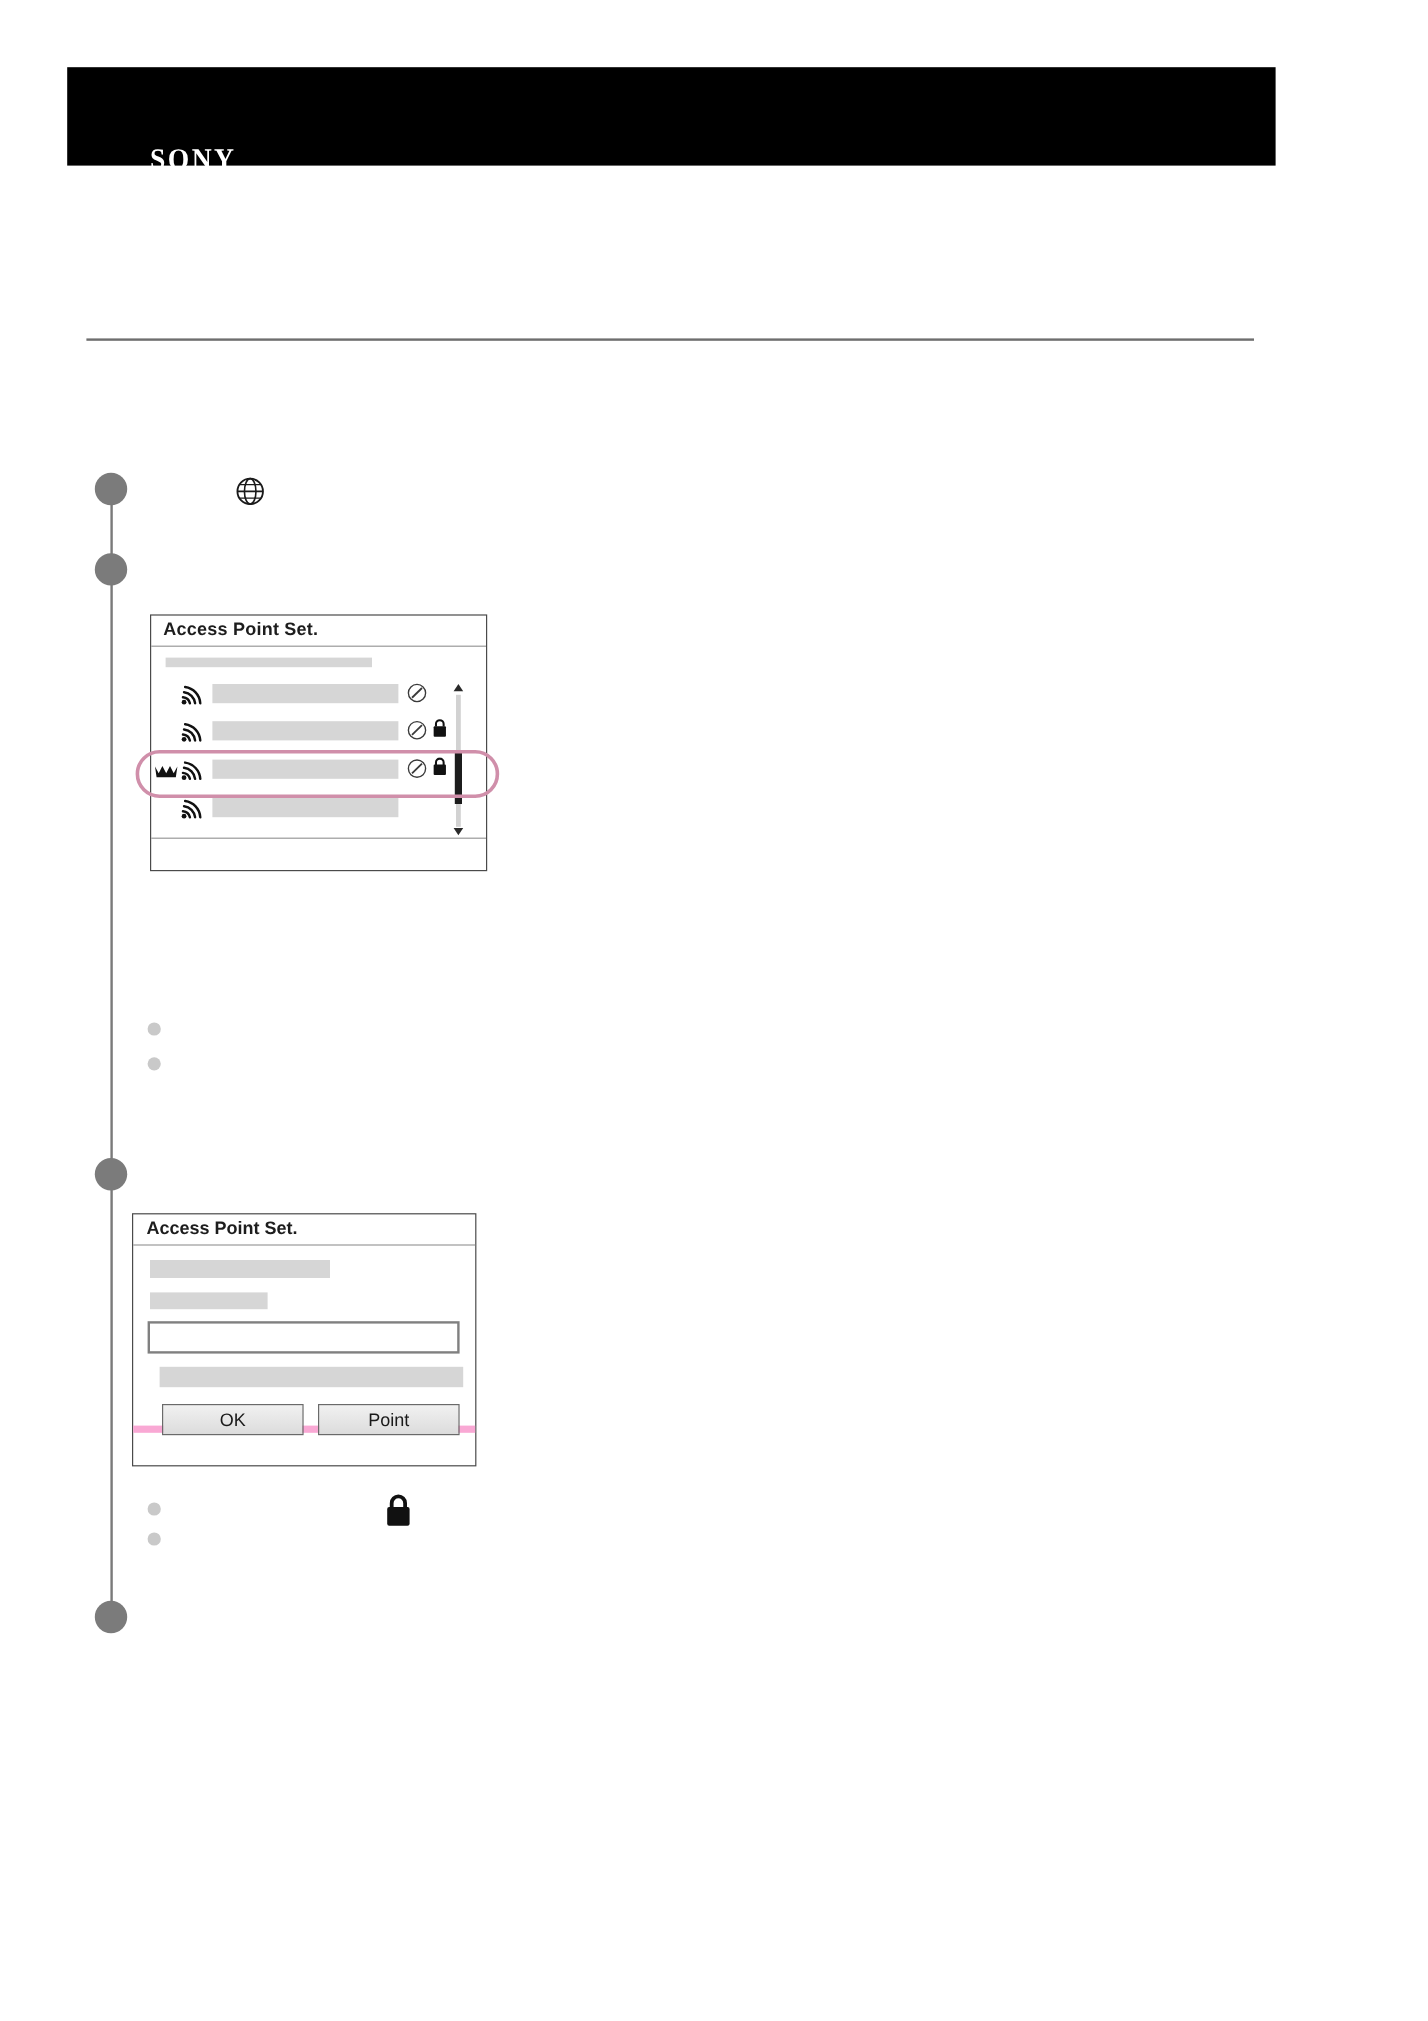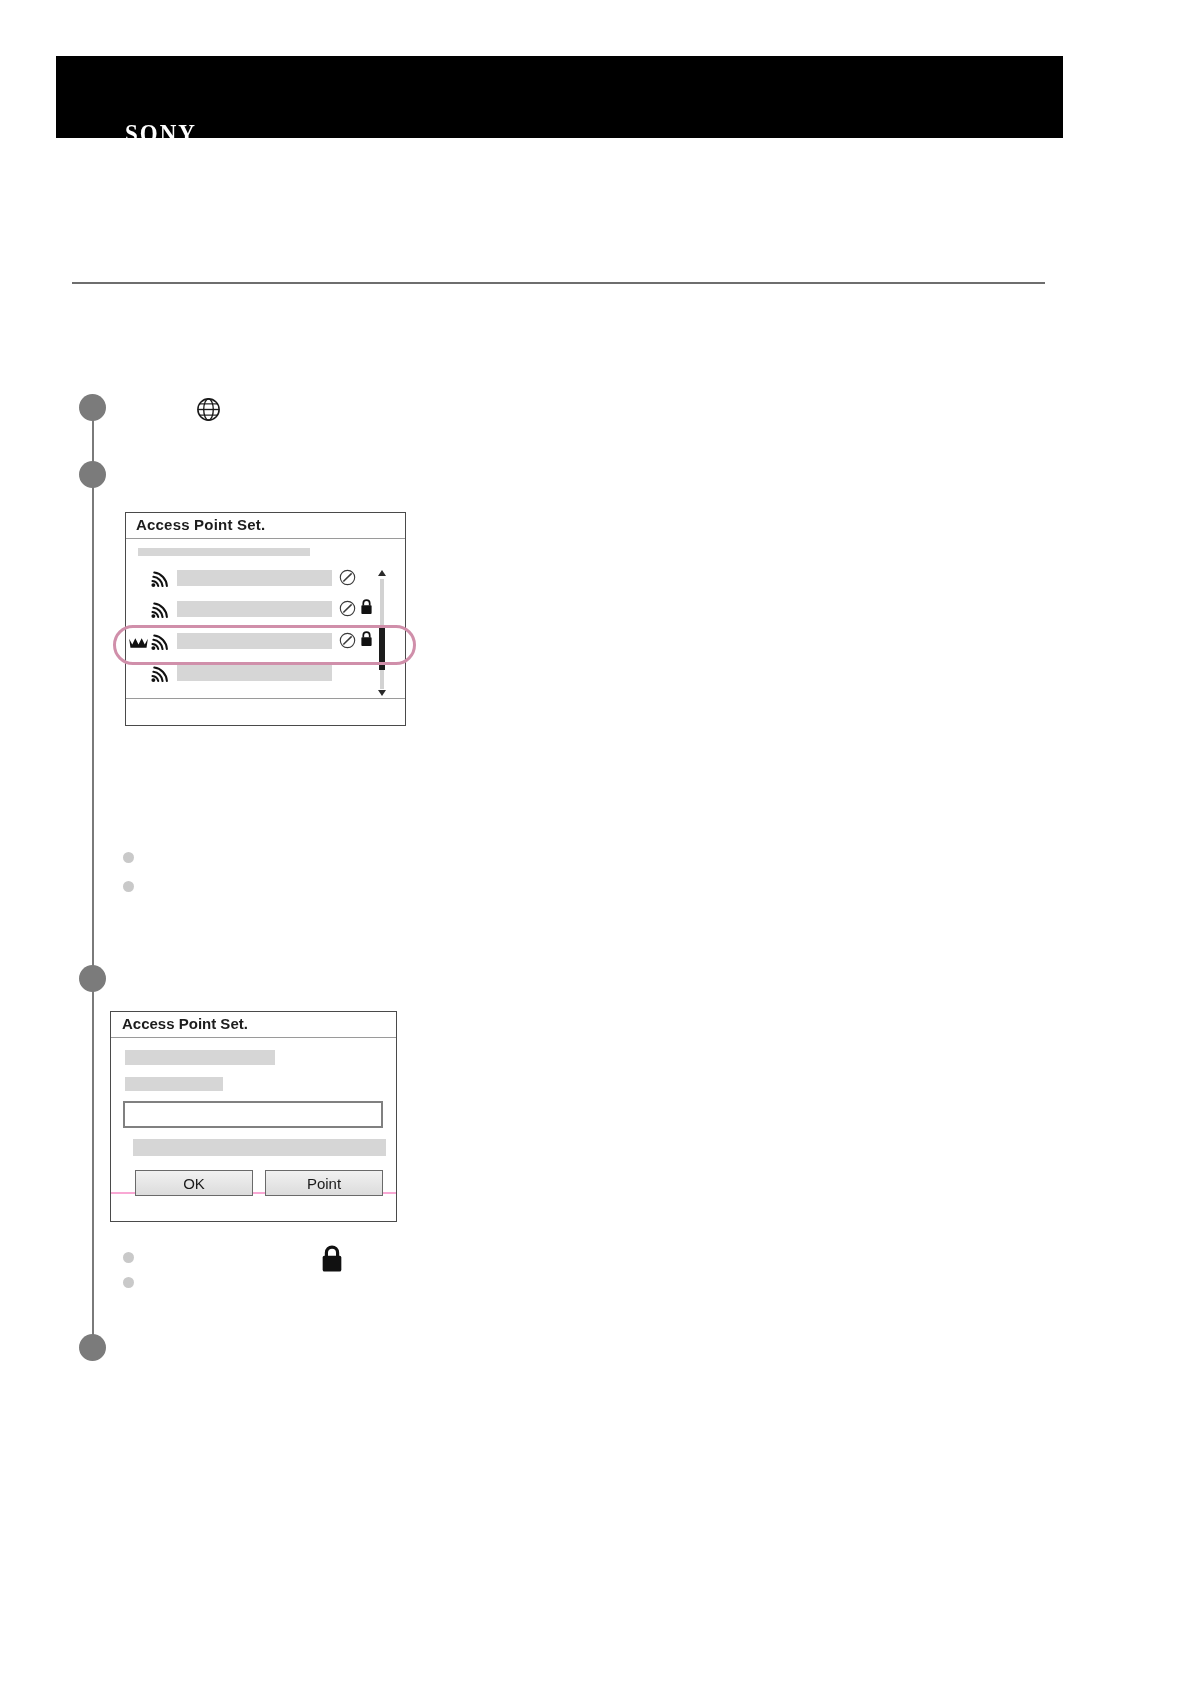--- a/index.html
+++ b/index.html
@@ -142,21 +142,21 @@
   .dlg2-title{
     position:absolute;left:0;top:0;width:100%;height:26px;
     border-bottom:1px solid #9a9a9a;box-sizing:border-box;
   }
   .dlg2-title span{
     position:absolute;left:11px;top:3px;
     font-size:15px;font-weight:700;color:#1d1d1d;
   }
   .dlg2-body{
     position:absolute;left:0;top:26px;width:100%;height:156px;
-    border-bottom:2px solid #f9a8d4;box-sizing:border-box;
+    border-bottom:6px solid #f9a8d4;box-sizing:border-box;
   }
   .f-line1{position:absolute;left:14px;top:12px;width:150px;height:15px;background:#d6d6d6;}
   .f-line2{position:absolute;left:14px;top:39px;width:98px;height:14px;background:#d6d6d6;}
   .f-input{
     position:absolute;left:12px;top:63px;width:260px;height:27px;
     border:2px solid #808080;background:#ffffff;box-sizing:border-box;
   }
   .f-line3{position:absolute;left:22px;top:101px;width:253px;height:17px;background:#d6d6d6;}
   .btn{
     position:absolute;top:132px;height:26px;

